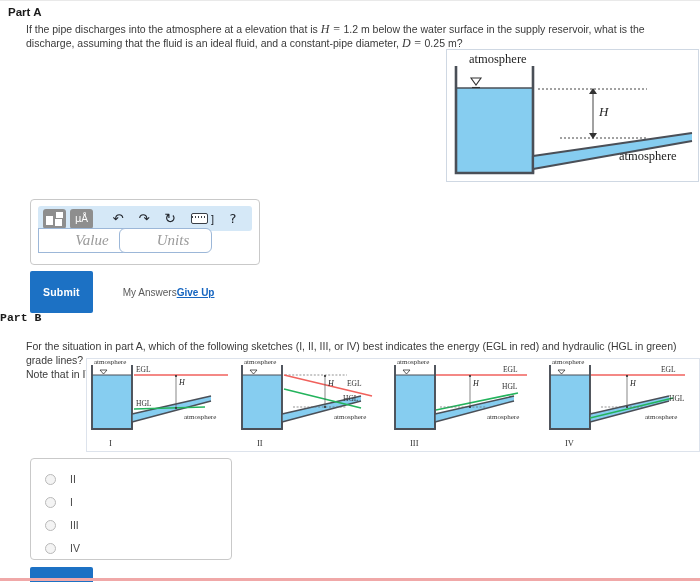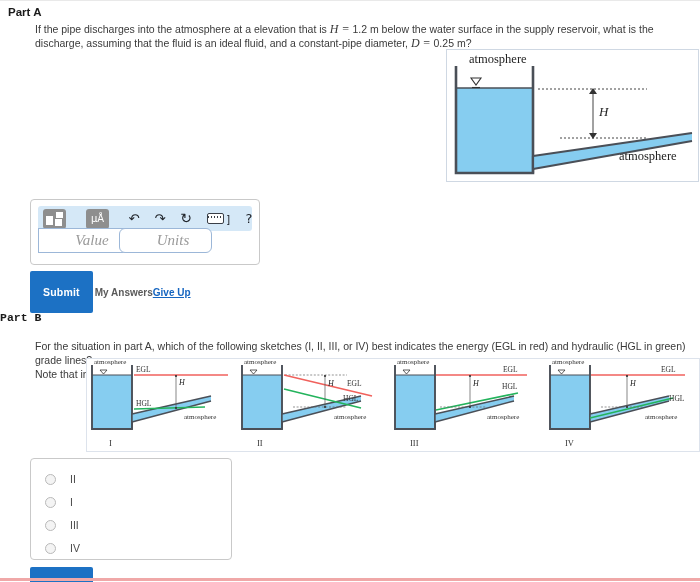--- a/index.html
+++ b/index.html
@@ -5,41 +5,41 @@
   html,body{margin:0;padding:0;}
   body{
     width:700px;height:582px;background:#ffffff;
     font-family:"Liberation Sans",sans-serif;
     color:#222;overflow:hidden;position:relative;
   }
   .part-title{
     font-size:11.5px;font-weight:bold;color:#1a1a1a;
   }
   .qtext{
-    font-size:10.5px;line-height:14px;color:#3a3a3a;margin-left:9px;
+    font-size:10.5px;line-height:14px;color:#3a3a3a;
   }
   .mathit{font-family:"Liberation Serif",serif;font-style:italic;font-size:12px;}
 
   
   #partA-title{position:absolute;left:8px;top:6px;}
   #partA-question{position:absolute;left:26px;top:22px;width:660px;}
 
   
   #answer-box{
     position:absolute;left:30px;top:199px;width:228px;height:64px;
     border:1px solid #c9c9c9;border-radius:4px;background:#fff;
   }
   #answer-toolbar{
     position:absolute;left:7px;top:6px;width:214px;height:25px;
     background:#d5e8f7;border-radius:3px;
     display:flex;align-items:center;
   }
   .tb-btn{
     width:23px;height:20px;background:#8e8e8e;border-radius:3px;
-    margin-left:20px;position:relative;flex:none;
+    margin-left:4px;position:relative;flex:none;
   }
   .tb-btn.first{margin-left:5px;}
   .sq{position:absolute;background:#fff;}
   .sq.a{left:3px;top:7px;width:7px;height:9px;}
   .sq.b{left:12px;top:2px;width:7px;height:6px;border:1px solid #8e8e8e;background:#fff;}
   .sq.c{left:12px;top:10px;width:7px;height:7px;}
   .ua{
     position:absolute;left:0;top:0;width:100%;height:100%;
     color:#fff;font-size:10px;line-height:20px;text-align:center;
     font-family:"DejaVu Sans",sans-serif;
@@ -68,21 +68,21 @@
     display:flex;align-items:center;justify-content:center;padding-left:15px;
   }
   #value-field{left:7px;width:76px;}
   #units-field{left:88px;width:76px;border-radius:6px;}
 
   .submit-row{position:absolute;display:flex;align-items:center;}
   .submit-btn{
     background:#1c71c4;color:#fff;font-size:10.5px;font-weight:bold;
     padding:15px 13px;border-radius:2px;letter-spacing:.2px;
   }
-  .my-answers{font-size:10px;color:#5a5a5a;margin-left:2px;font-weight:bold;}
+  .my-answers{font-size:10px;color:#5a5a5a;margin-left:30px;font-weight:normal;}
   .give-up{font-size:10px;color:#1565c0;text-decoration:underline;font-weight:bold;}
 
   
   #figureA{
     position:absolute;left:446px;top:49px;width:251px;height:131px;
     border:1px solid #cfd8e3;background:#fff;overflow:hidden;
   }
 
   
   #partB-title{position:absolute;left:0;top:311px;font-family:Liberation Mono, monospace;}

